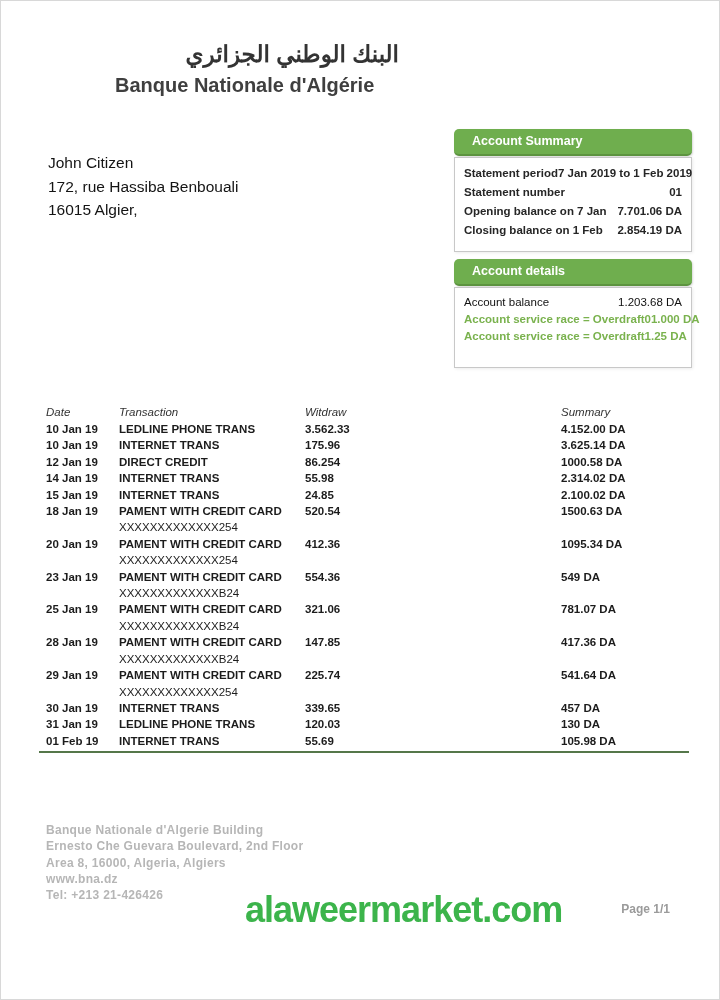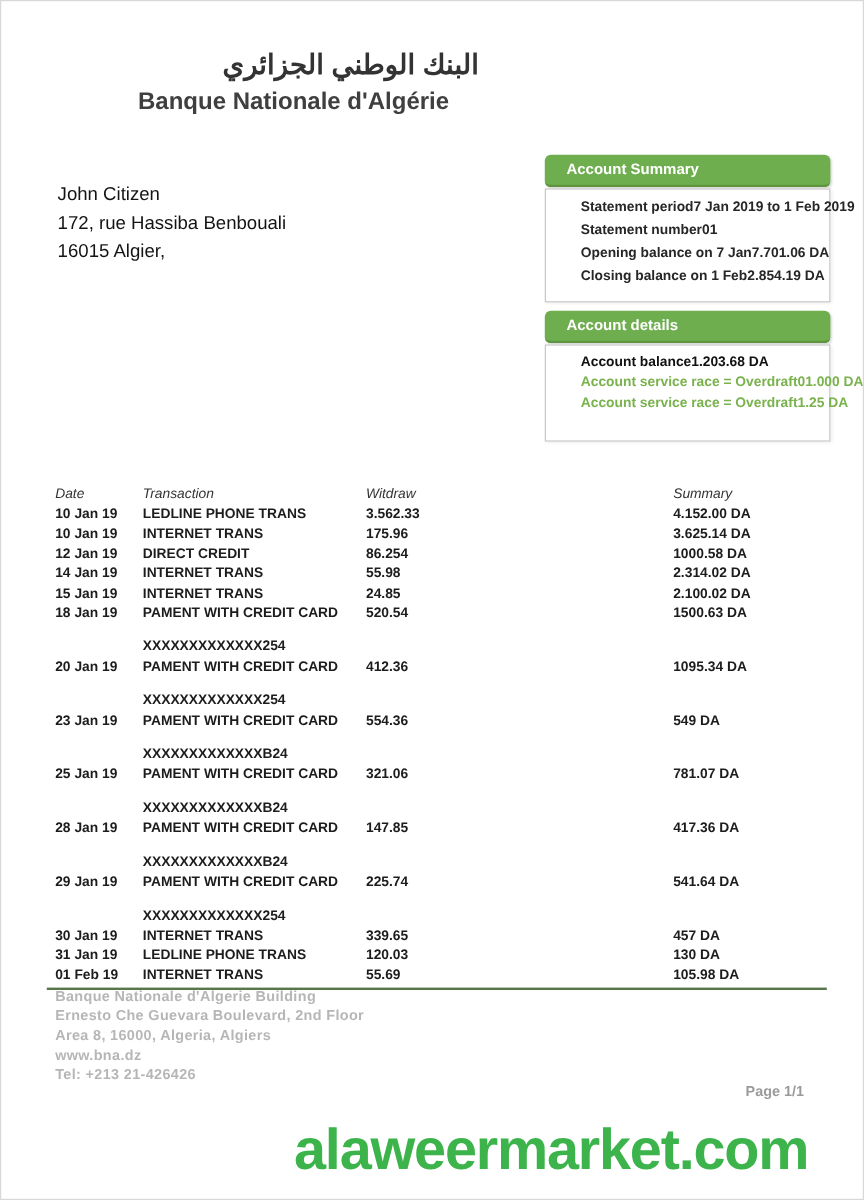--- a/index.html
+++ b/index.html
@@ -49,57 +49,57 @@
     padding-left:18px;
     box-shadow:1px 1px 2px rgba(0,0,0,0.15);
   }
   .box-body{
     margin-top:1px;
     border:1px solid #c8c8c8;
     background:#fff;
     padding:6px 9px 11px 9px;
     box-shadow:1px 1px 3px rgba(0,0,0,0.08);
   }
-  .kv-row{display:flex;justify-content:flex-start;font-size:11.5px;line-height:19px;font-weight:600;color:#262626;margin-left:20px;}
+  .kv-row{display:flex;justify-content:space-between;font-size:11.5px;line-height:19px;font-weight:600;color:#262626;}
   .details .kv-row{line-height:17px;}
   .details .box-body{padding-bottom:22px;}
-  .kv-row.bold{font-weight:bold;color:#111;}
+  .kv-row.bold{font-weight:normal;color:#111;}
   .kv-row.green{color:var(--c-overdraft,#7ab24e);font-weight:700;}
   .kv-label{white-space:nowrap;}
   .kv-value{white-space:nowrap;text-align:right;}
   
   .txn-section{position:absolute;left:38px;top:398px;width:650px;}
   .txn-bar{
     background:var(--c-green-bar,#6fae4e);
     border-bottom:2px solid var(--c-green-edge,#5d9440);
     border-radius:6px;
     height:25px;line-height:25px;
     color:#fff;font-weight:bold;font-size:13.5px;
     padding-left:27px;box-sizing:content-box;
     box-shadow:1px 1px 2px rgba(0,0,0,0.15);
   }
   .t-grid{display:grid;grid-template-columns:80px 186px 256px 128px;}
   .t-head{margin-top:5px;font-size:11.5px;line-height:17px;color:#333;font-weight:400;font-style:italic;}
   .t-row{font-size:11.5px;line-height:16.4px;font-weight:600;color:#1c1c1c;}
   .t-grid .date{padding-left:7px;}
-  .txn-mask{font-weight:700;margin-top:12px;}
+  .txn-mask{font-weight:400;}
   .t-bottom-line{margin-top:2px;height:2px;background:var(--c-line,#55774a);}
   
   .footer{
     position:absolute;left:45px;top:821px;
     font-size:12px;font-weight:bold;color:var(--c-footer,#b6b6b6);
     line-height:16.3px;letter-spacing:0.3px;
   }
   .page-number{
     position:absolute;right:49px;top:901px;
     font-size:12px;color:#9b9b9b;font-weight:600;
   }
   .watermark{
-    position:absolute;left:244px;top:930px;
-    font-size:48px;font-weight:bold;letter-spacing:-1px;
+    position:absolute;left:244px;top:888px;
+    font-size:36px;font-weight:bold;letter-spacing:-1px;
     color:var(--c-watermark,#3cb44b);white-space:nowrap;
   }
 </style>
 </head>
 <body>
 
 <div class="page">
 
   <div class="arabic-title" dir="rtl">البنك الوطني الجزائري</div>
   <div class="french-title">Banque Nationale d'Algérie</div>

